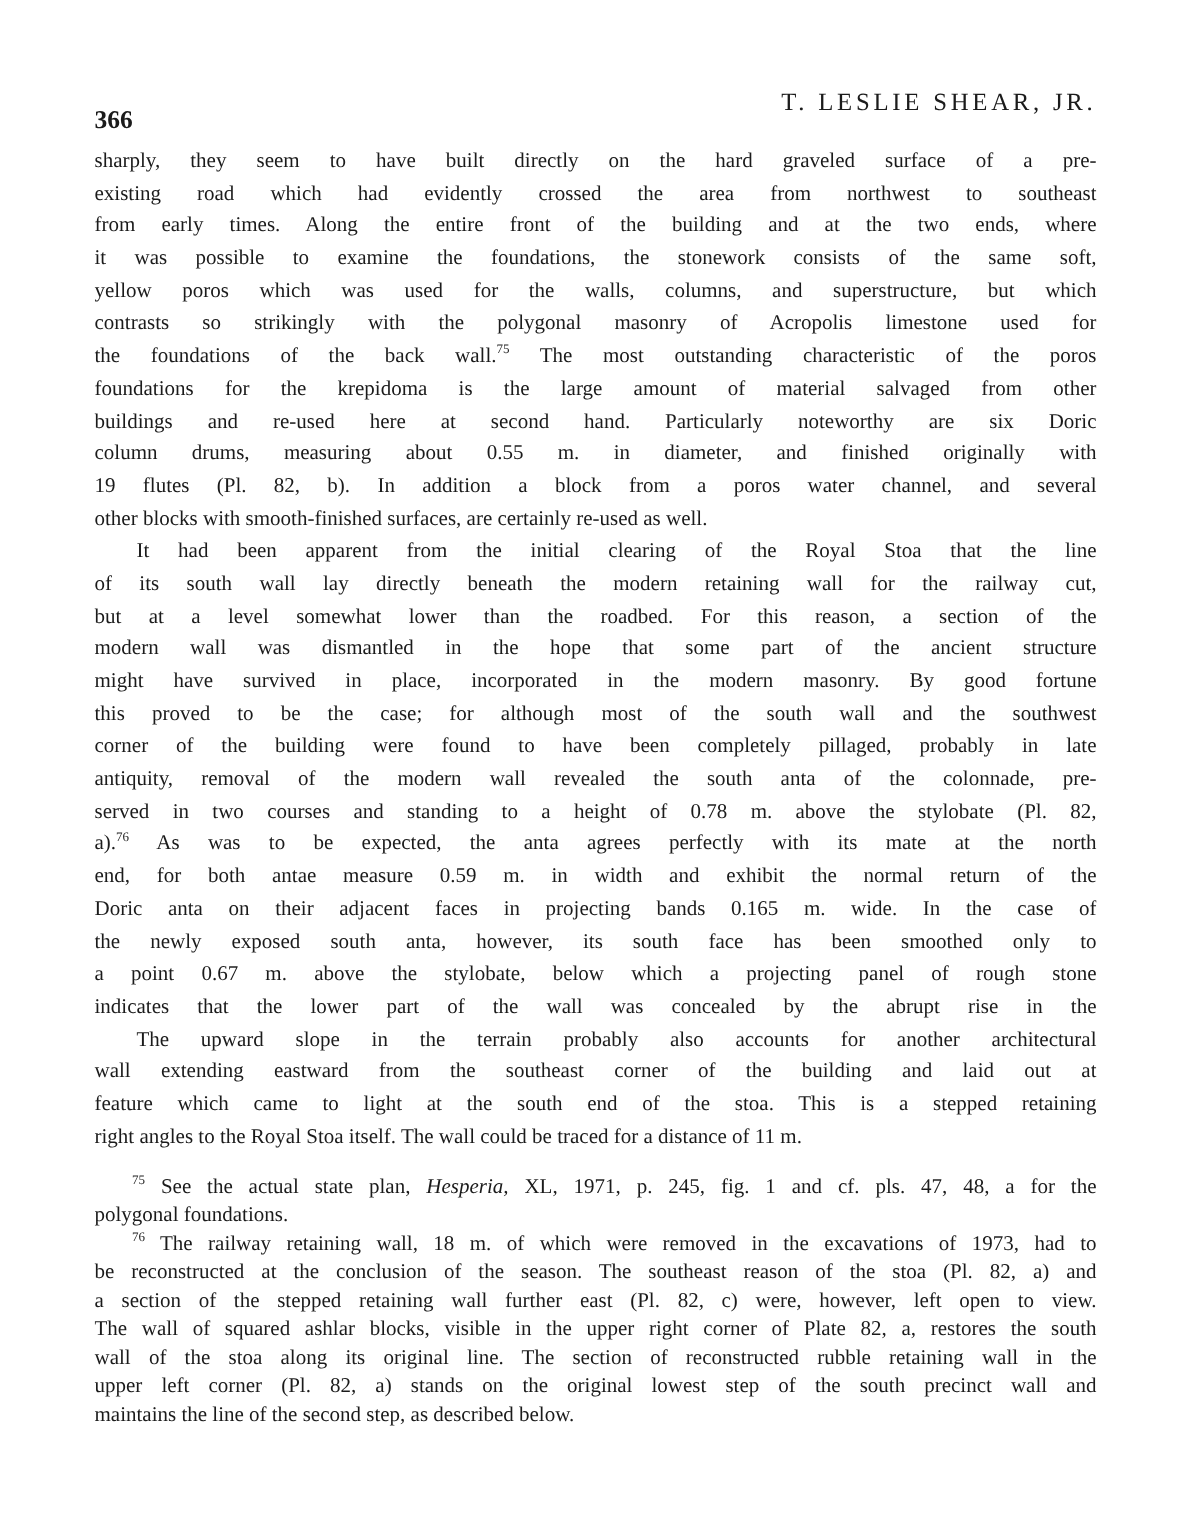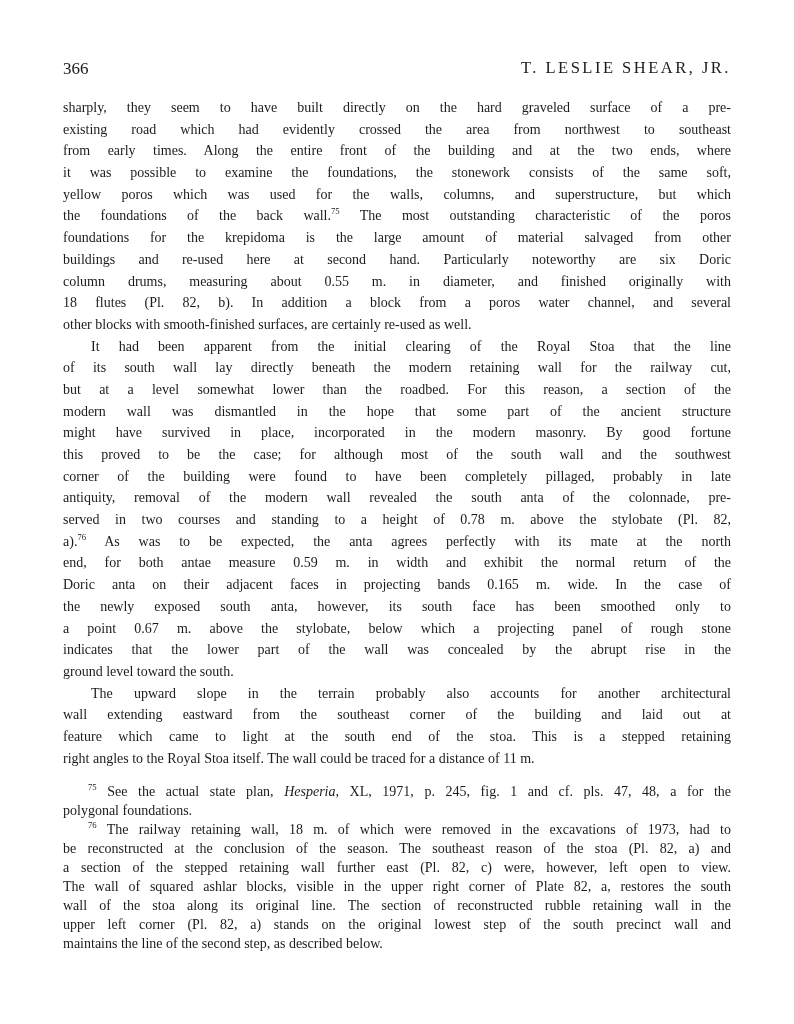--- a/index.html
+++ b/index.html
@@ -24,21 +24,22 @@
     width: 668px;
   }
   .running-head {
     position: relative;
     height: 21px;
     font-size: 17px;
   }
   .page-number {
     position: absolute;
     left: 0;
-    top: 1px;
+    top: 12px;
+    font-weight: bold;
   }
   .running-title {
     position: absolute;
     left: 0;
     right: 0;
     top: 0;
     text-align: right;
     letter-spacing: 2.5px;
     font-size: 16.5px;
   }
@@ -93,44 +94,44 @@
       <span class="running-title">T. LESLIE SHEAR, JR.</span>
     </div>
 
     <div class="body-text" id="body-text">
         <div>
           <div class="line">sharply, they seem to have built directly on the hard graveled surface of a pre-</div>
           <div class="line">existing road which had evidently crossed the area from northwest to southeast</div>
           <div class="line">from early times. Along the entire front of the building and at the two ends, where</div>
           <div class="line">it was possible to examine the foundations, the stonework consists of the same soft,</div>
           <div class="line">yellow poros which was used for the walls, columns, and superstructure, but which</div>
+          <div class="line">contrasts so strikingly with the polygonal masonry of Acropolis limestone used for</div>
           <div class="line">the foundations of the back wall.<sup>75</sup> The most outstanding characteristic of the poros</div>
           <div class="line">foundations for the krepidoma is the large amount of material salvaged from other</div>
           <div class="line">buildings and re-used here at second hand. Particularly noteworthy are six Doric</div>
           <div class="line">column drums, measuring about 0.55 m. in diameter, and finished originally with</div>
-          <div class="line">18 flutes (Pl. 82, b). In addition a block from a poros water channel, and several</div>
+          <div class="line">19 flutes (Pl. 82, b). In addition a block from a poros water channel, and several</div>
           <div class="line last">other blocks with smooth-finished surfaces, are certainly re-used as well.</div>
         </div>
         <div>
           <div class="line indent">It had been apparent from the initial clearing of the Royal Stoa that the line</div>
           <div class="line">of its south wall lay directly beneath the modern retaining wall for the railway cut,</div>
           <div class="line">but at a level somewhat lower than the roadbed. For this reason, a section of the</div>
           <div class="line">modern wall was dismantled in the hope that some part of the ancient structure</div>
           <div class="line">might have survived in place, incorporated in the modern masonry. By good fortune</div>
           <div class="line">this proved to be the case; for although most of the south wall and the southwest</div>
           <div class="line">corner of the building were found to have been completely pillaged, probably in late</div>
           <div class="line">antiquity, removal of the modern wall revealed the south anta of the colonnade, pre-</div>
           <div class="line">served in two courses and standing to a height of 0.78 m. above the stylobate (Pl. 82,</div>
           <div class="line">a).<sup>76</sup> As was to be expected, the anta agrees perfectly with its mate at the north</div>
           <div class="line">end, for both antae measure 0.59 m. in width and exhibit the normal return of the</div>
           <div class="line">Doric anta on their adjacent faces in projecting bands 0.165 m. wide. In the case of</div>
           <div class="line">the newly exposed south anta, however, its south face has been smoothed only to</div>
           <div class="line">a point 0.67 m. above the stylobate, below which a projecting panel of rough stone</div>
           <div class="line">indicates that the lower part of the wall was concealed by the abrupt rise in the</div>
-          <div class="line last">ground level toward the south.</div>
         </div>
         <div>
           <div class="line indent">The upward slope in the terrain probably also accounts for another architectural</div>
           <div class="line">wall extending eastward from the southeast corner of the building and laid out at</div>
           <div class="line">feature which came to light at the south end of the stoa. This is a stepped retaining</div>
           <div class="line last">right angles to the Royal Stoa itself. The wall could be traced for a distance of 11 m.</div>
         </div>
       </div>
 
     <div class="footnotes" id="footnotes">

